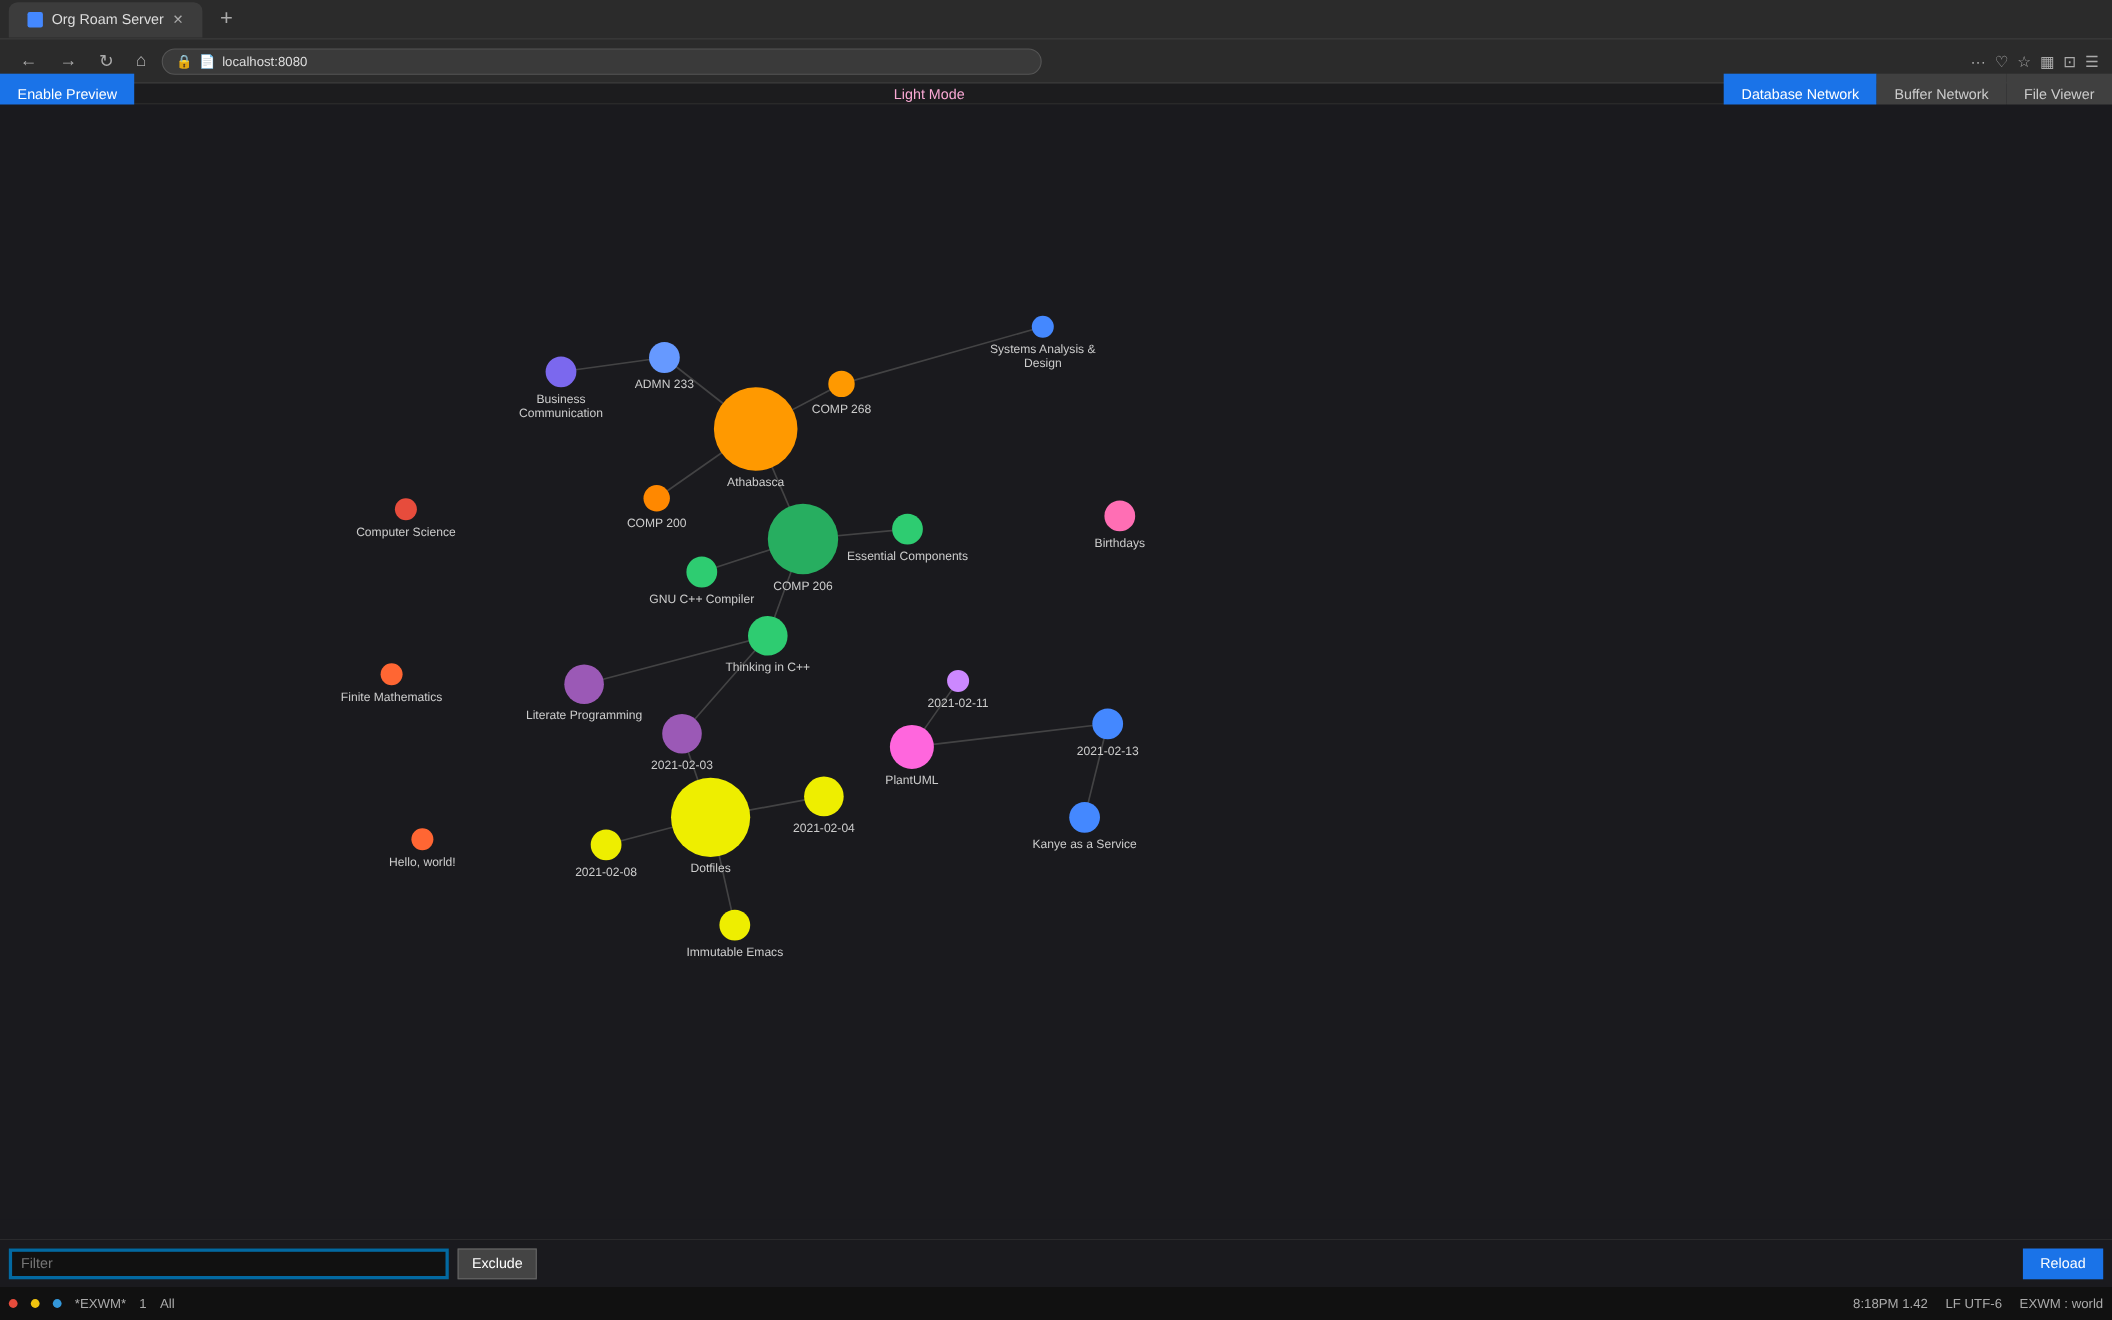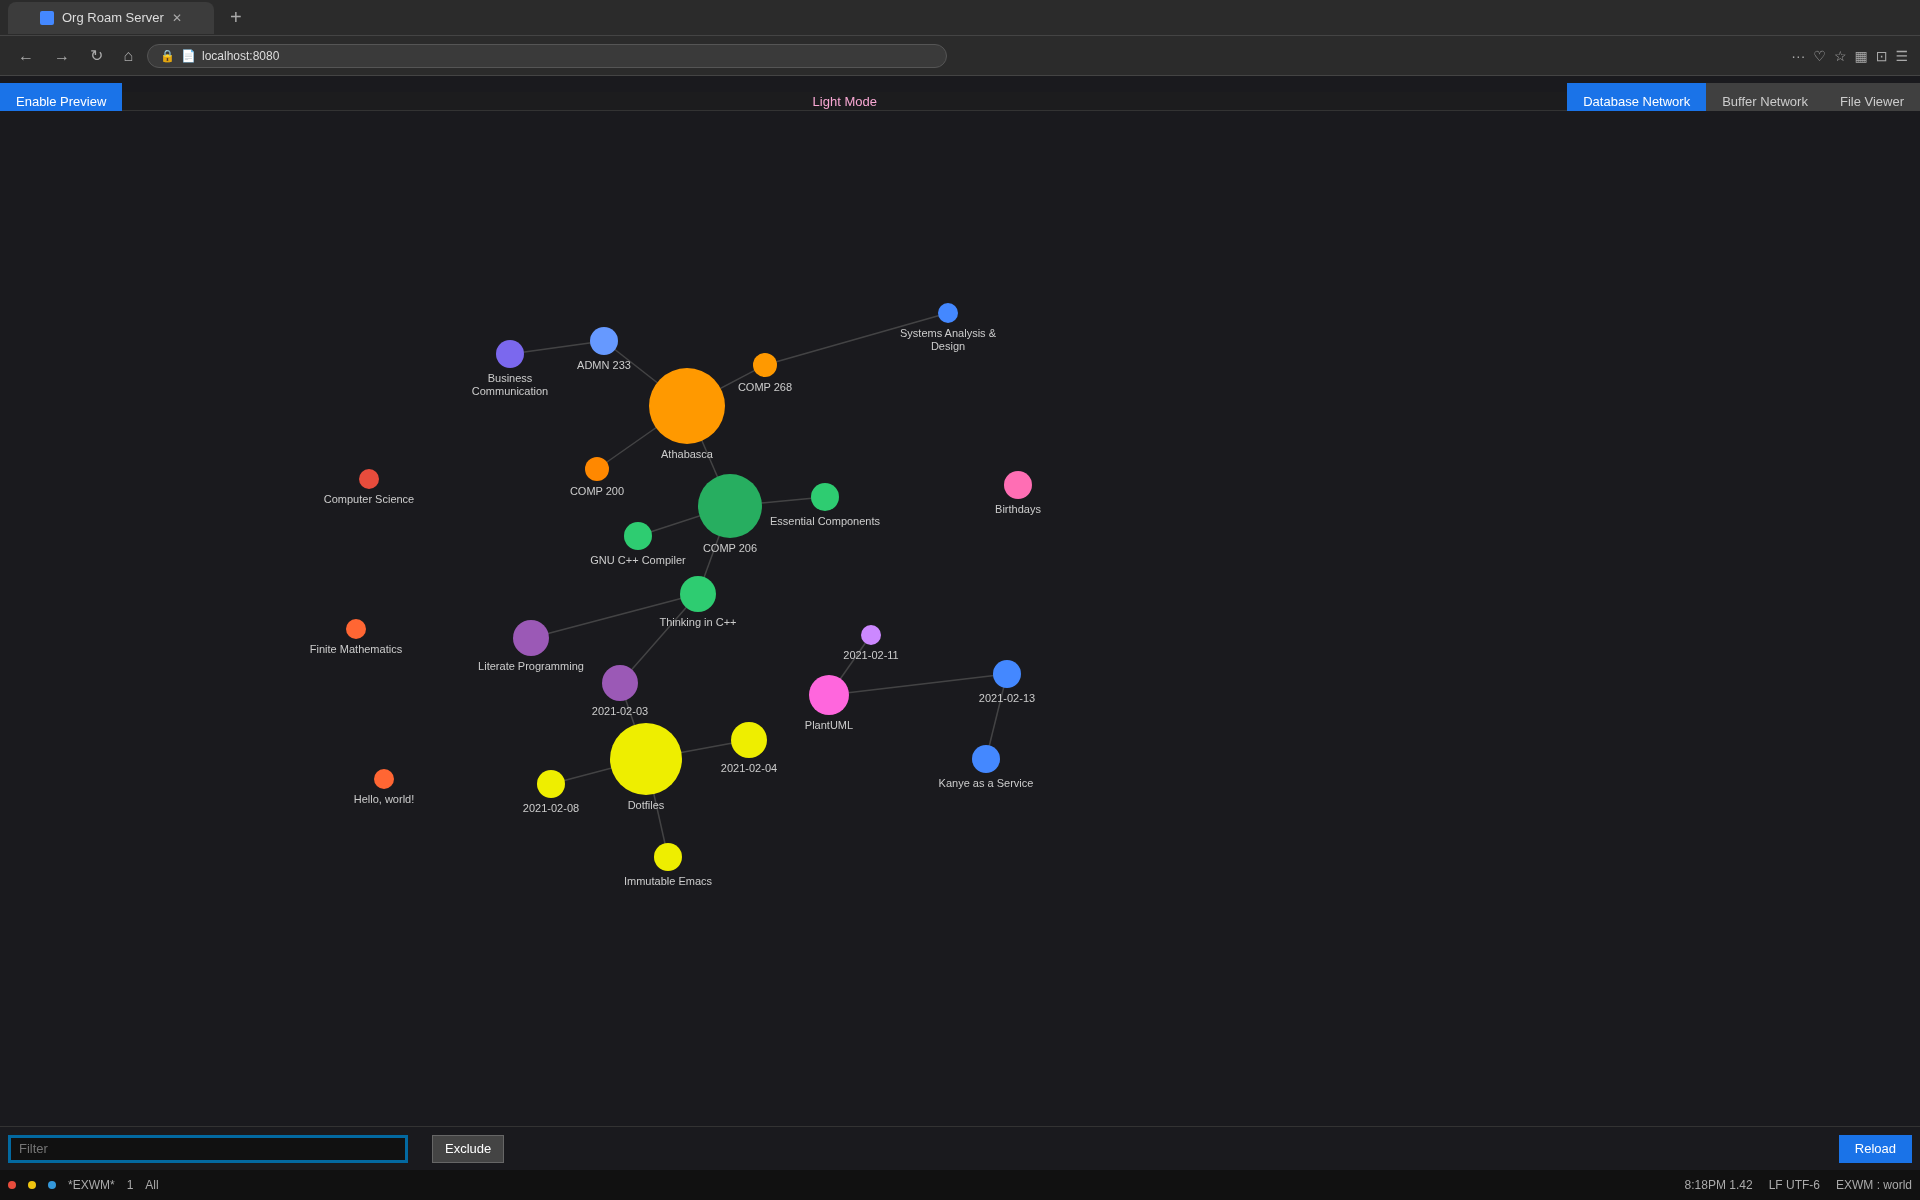--- a/index.html
+++ b/index.html
@@ -11,21 +11,21 @@
       height: 36px;
       display: flex;
       align-items: center;
       padding: 0 8px;
       gap: 8px;
       border-bottom: 1px solid #444;
     }
     .browser-tab {
       background: #3c3c3c;
       border-radius: 8px 8px 0 0;
-      padding: 4px 32px;
+      padding: 4px 17px;
       font-size: 13px;
       color: #ddd;
       display: flex;
       align-items: center;
       gap: 8px;
       height: 32px;
     }
     .browser-tab .close-btn { color: #aaa; cursor: pointer; font-size: 12px; }
     .browser-nav {
       background: #2b2b2b;
@@ -54,21 +54,20 @@
     .address-bar span { color: #aaa; font-size: 12px; }
     .nav-right { display: flex; align-items: center; gap: 8px; margin-left: auto; color: #aaa; font-size: 14px; }
 
     
     .app-bar {
       background: #1c1c1e;
       height: 19px;
       display: flex;
       align-items: center;
       border-bottom: 1px solid #333;
-      margin-top: 16px;
     }
     .btn-enable-preview {
       background: #1a73e8;
       color: white;
       border: none;
       padding: 0 16px;
       height: 36px;
       font-size: 13px;
       cursor: pointer;
     }
@@ -136,21 +135,20 @@
       height: 28px;
     }
     .exclude-btn {
       background: #444;
       color: white;
       border: 1px solid #666;
       padding: 4px 12px;
       font-size: 13px;
       cursor: pointer;
       height: 28px;
-      margin-left: 16px;
     }
     .reload-btn {
       background: #1a73e8;
       color: white;
       border: none;
       padding: 4px 16px;
       font-size: 13px;
       cursor: pointer;
       height: 28px;
       margin-left: auto;

